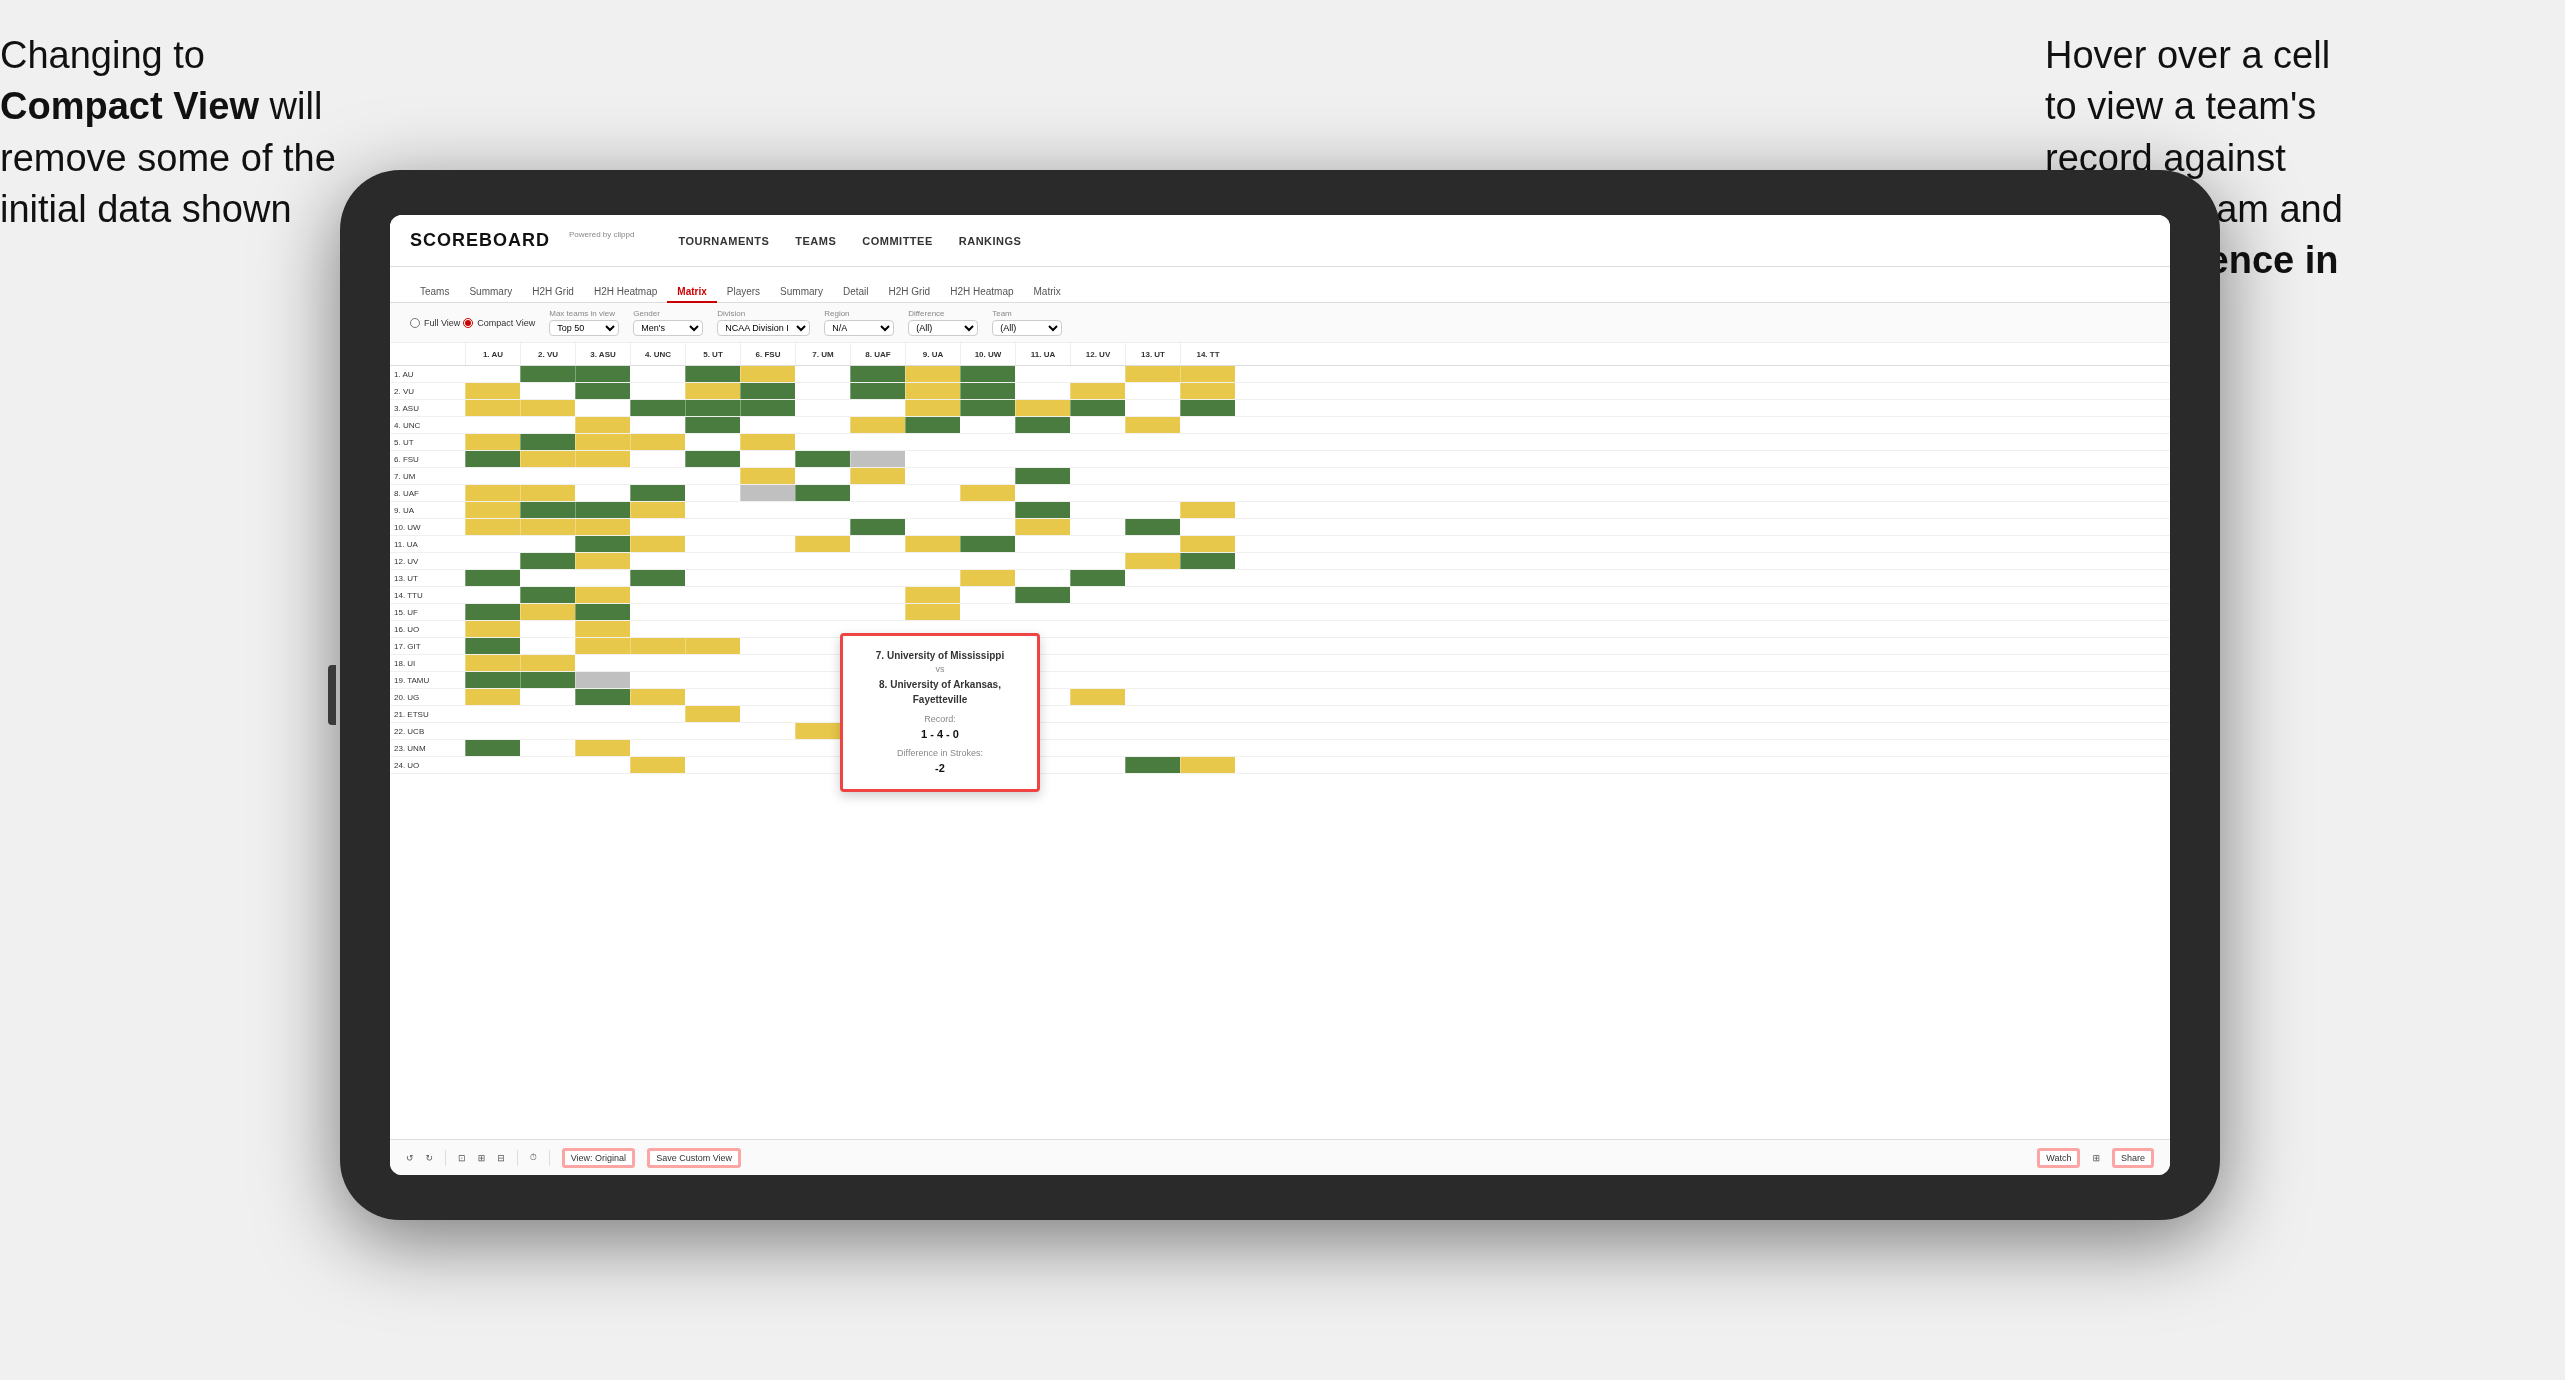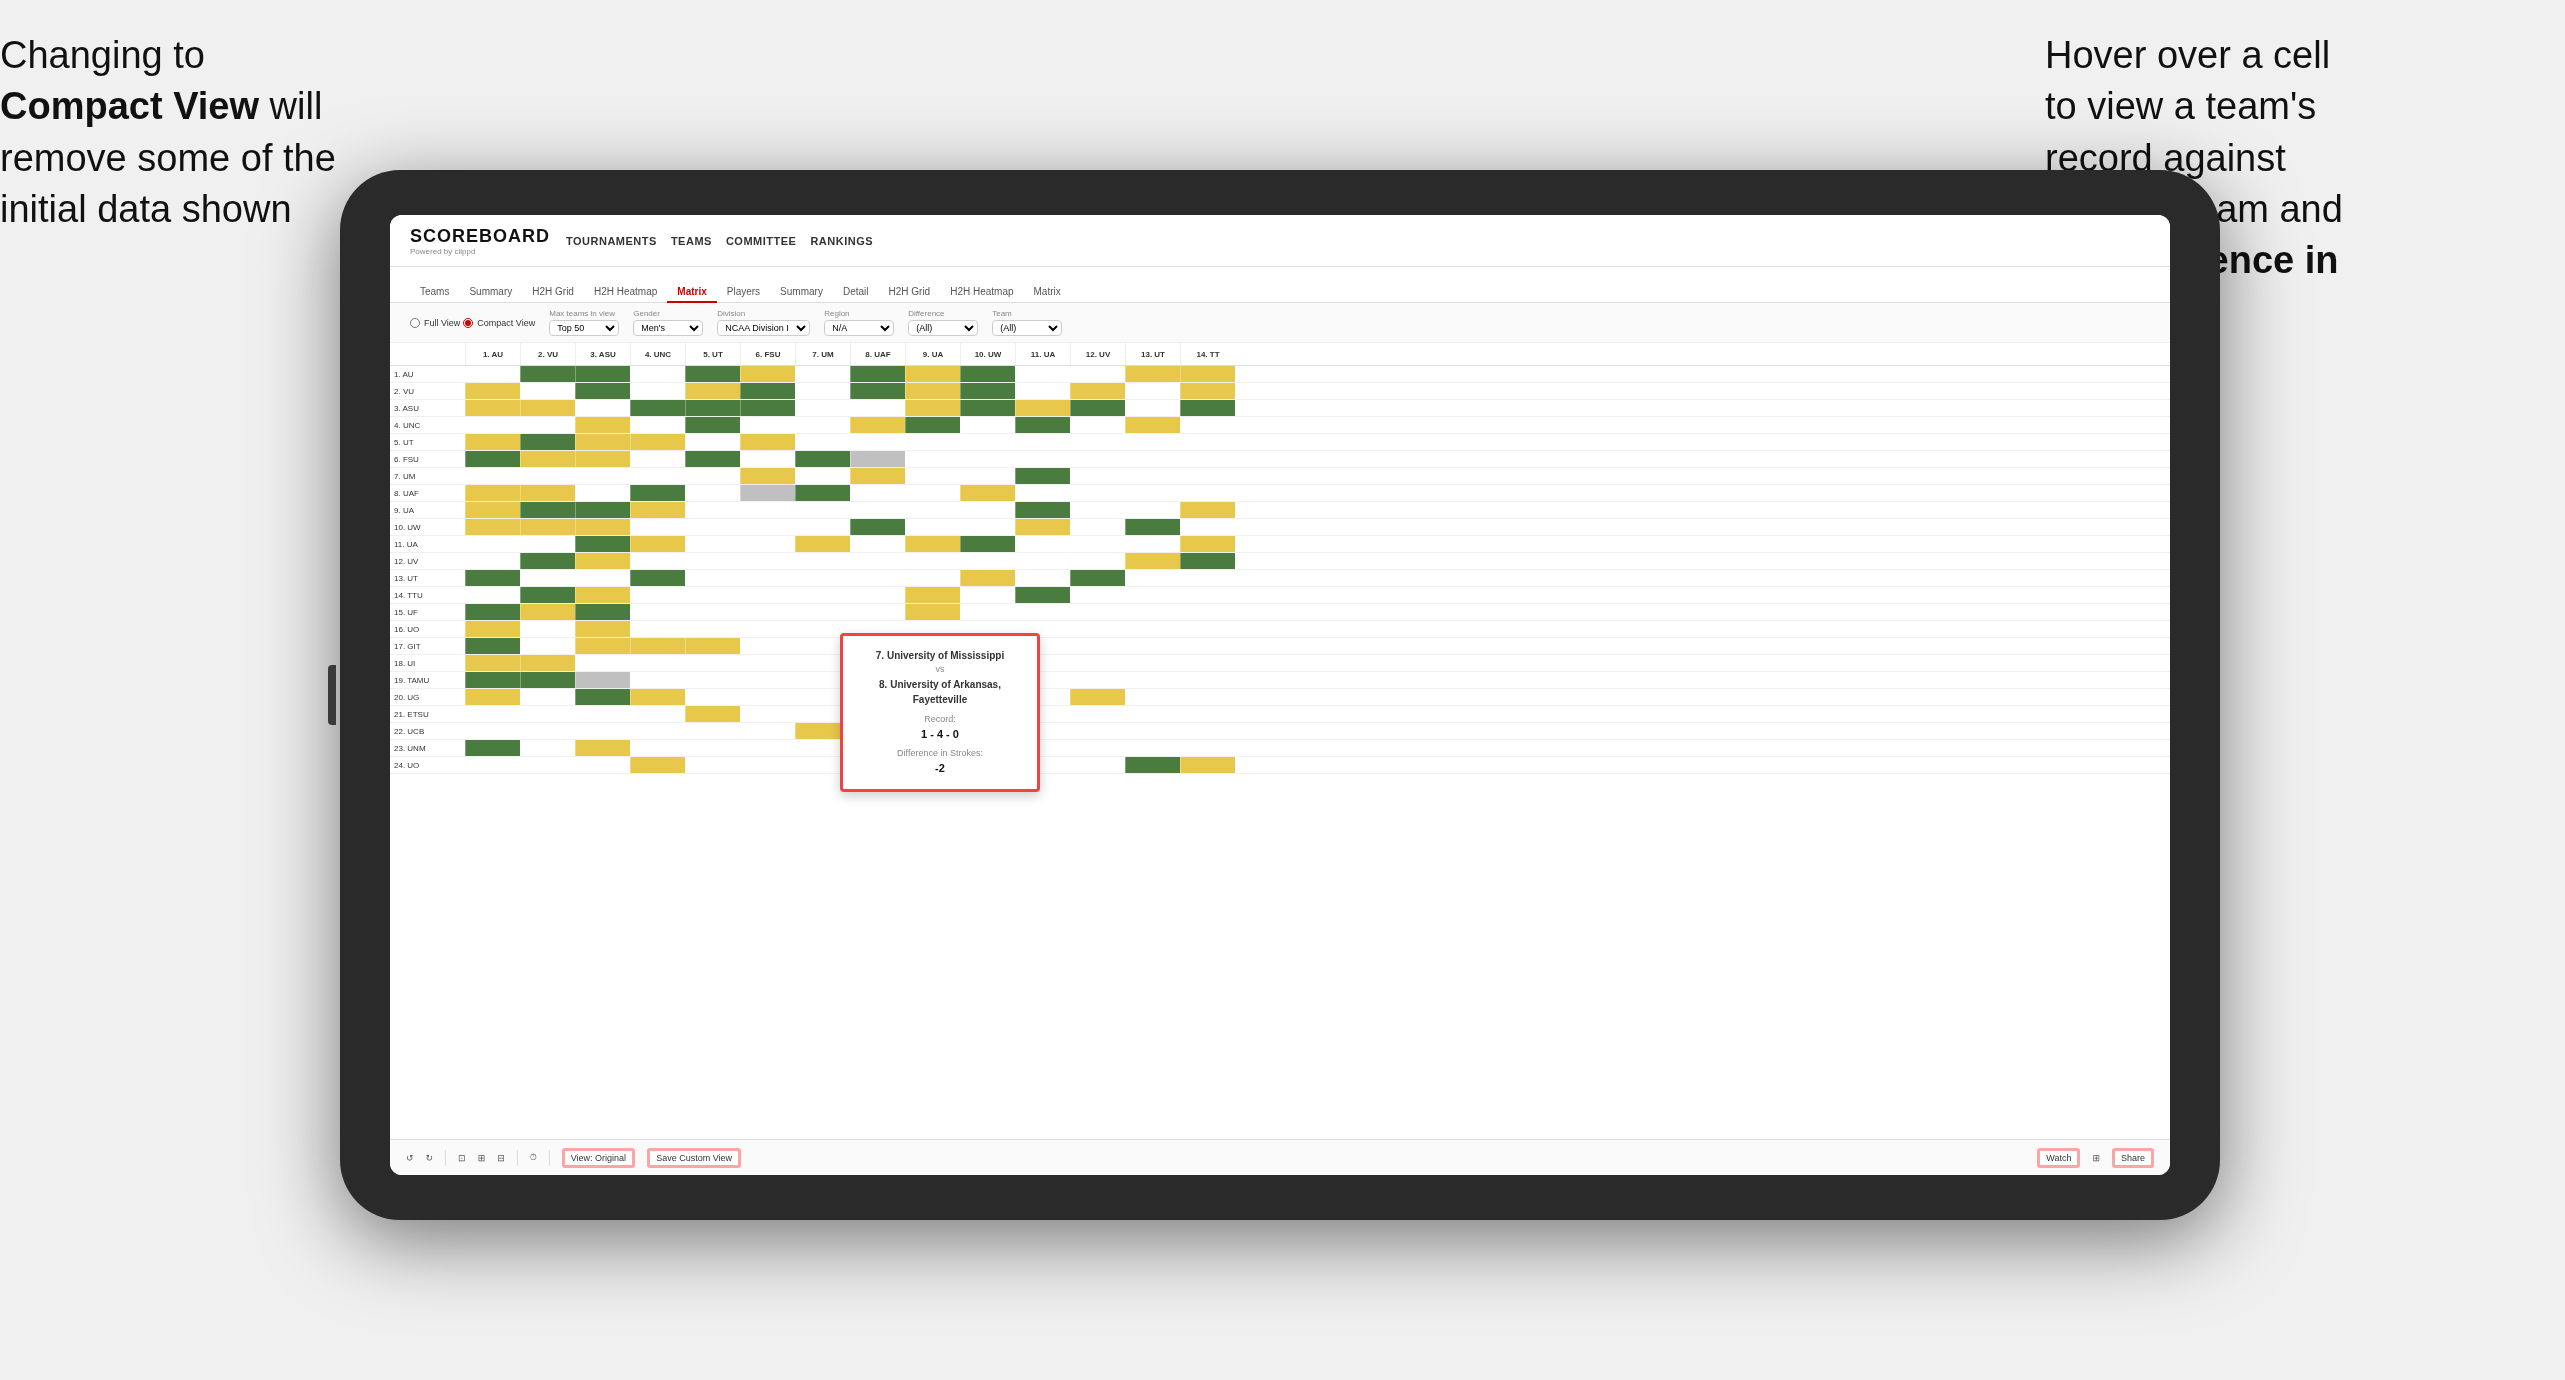--- a/index.html
+++ b/index.html
@@ -87,37 +87,38 @@
       display: flex;
       align-items: center;
       border-bottom: 1px solid #ddd;
       padding: 0 20px;
       height: 52px;
       background: #fff;
     }
 
     .logo-area {
       display: flex;
-      flex-direction: column;
-      margin-right: 16px;
+      flex-direction: row;
+      margin-right: 44px;
+      gap: 19px;
     }
     .logo-text {
       font-size: 18px;
       font-weight: 900;
       letter-spacing: 1px;
       color: #111;
     }
     .logo-sub {
       font-size: 8px;
       color: #888;
     }
 
     .nav-items {
       display: flex;
-      gap: 14px;
+      gap: 26px;
     }
     .nav-item {
       font-size: 11px;
       font-weight: 600;
       letter-spacing: 0.5px;
       color: #333;
       cursor: pointer;
       padding: 4px 0;
     }
 

